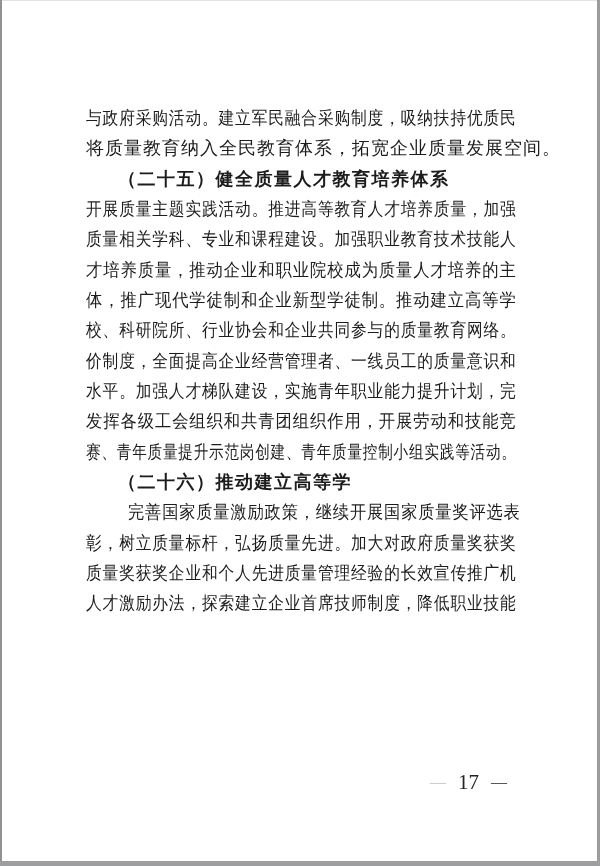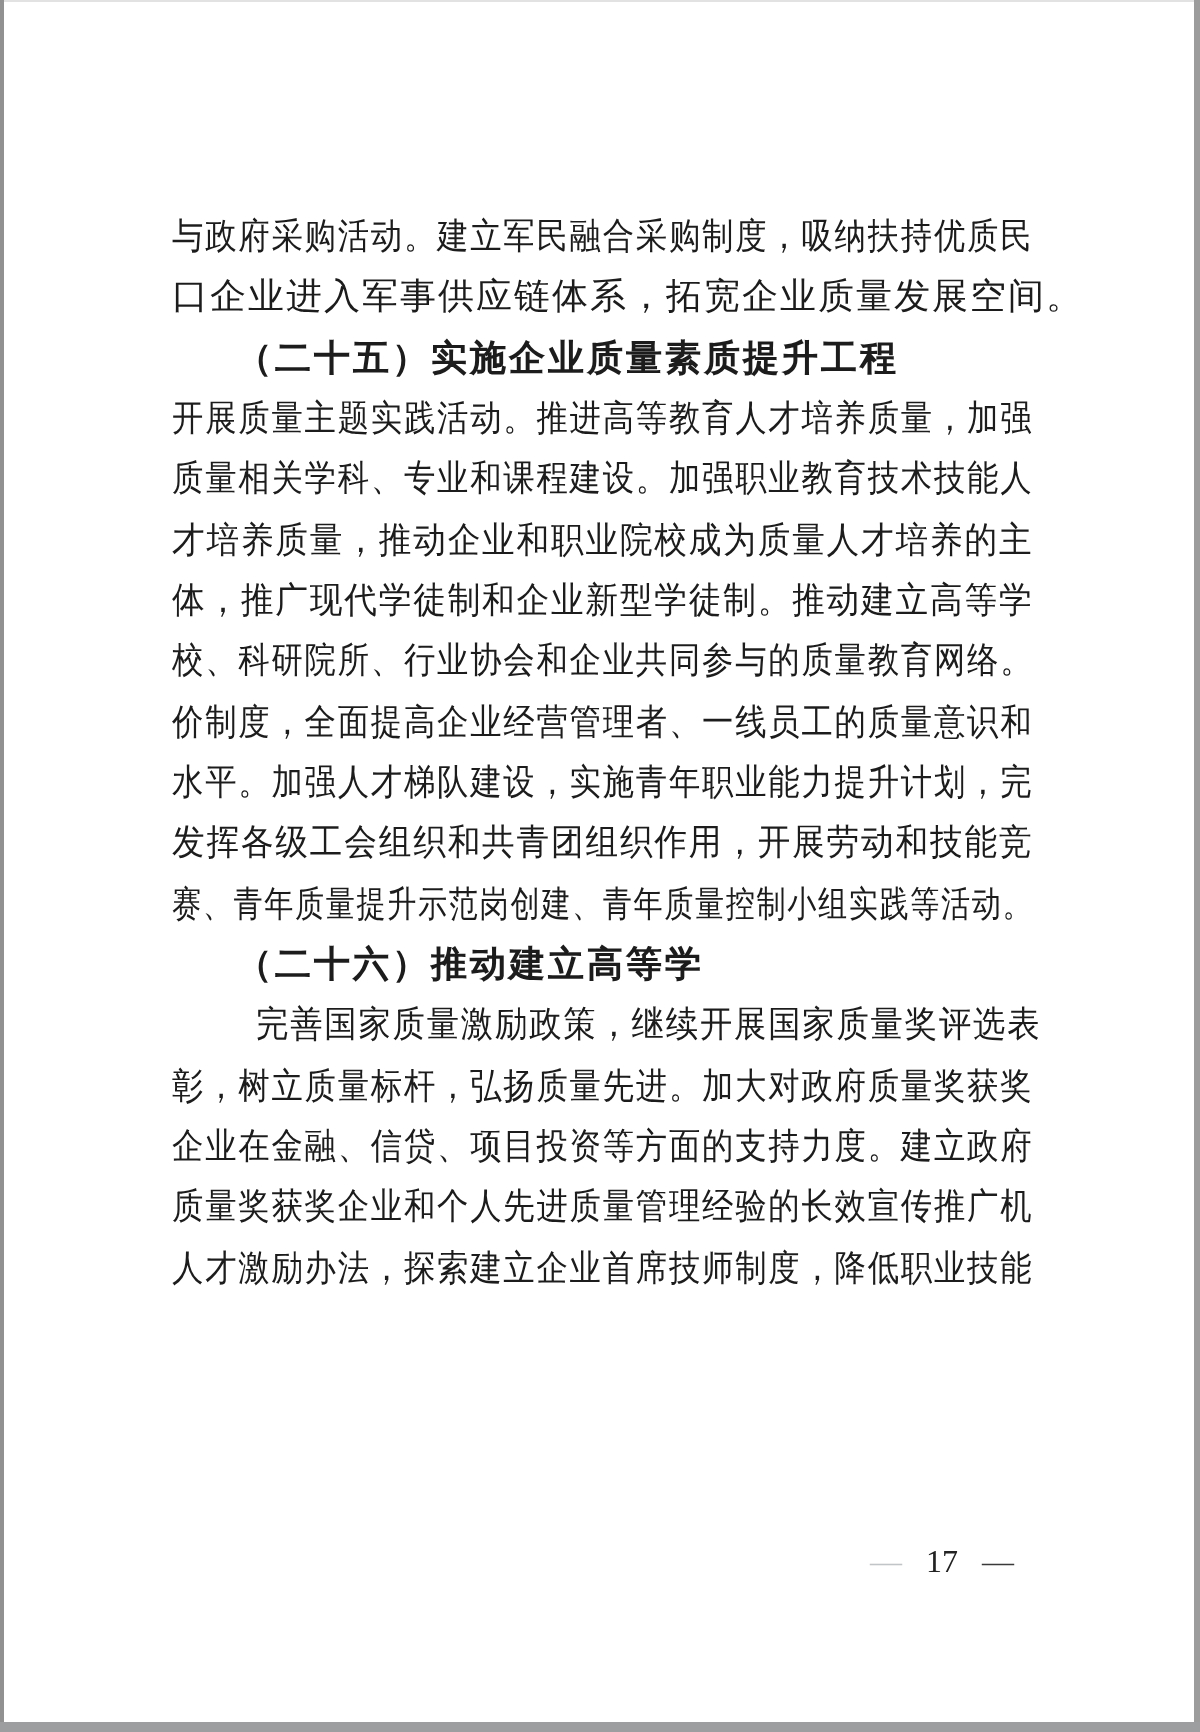--- a/index.html
+++ b/index.html
@@ -40,48 +40,47 @@
   .heading .t { letter-spacing:1.5px; }
 
   .footer {
     position:absolute;
     top:772px; right:93px;
     display:flex; align-items:center;
     font-size:16px; line-height:20px;
   }
   .footer .dash { color:#3a3a3a; letter-spacing:0; }
   .footer .dash.faint { color:#c2c5c7; }
-  .footer .pnum { color:#222222; margin:0 12px; font-size:16px; }
+  .footer .pnum { color:#222222; margin:0 12px; font-size:21px; }
 </style>
 </head>
 <body>
 
 <div class="page">
   <div class="edge edge-top"></div>
   <div class="edge edge-left"></div>
   <div class="edge edge-right"></div>
   <div class="edge edge-bottom"></div>
 
   <main class="text-block" id="lines">
       <div class="line fit"><span class="t" style="transform: scaleX(0.871795);">与政府采购活动。建立军民融合采购制度，吸纳扶持优质民</span></div>
-      <div class="line"><span class="t">口企业进入军事供应链体系，拓宽企业质量发展空间。</span></div>
-      <div class="line heading"><span class="t">（二十五）实施企业质量素质提升工程</span></div>
+      <div class="line"><span class="t">将质量教育纳入全民教育体系，拓宽企业质量发展空间。</span></div>
+      <div class="line heading"><span class="t">（二十五）健全质量人才教育培养体系</span></div>
       <div class="line fit"><span class="t" style="transform: scaleX(0.871795);">开展质量主题实践活动。推进高等教育人才培养质量，加强</span></div>
       <div class="line fit"><span class="t" style="transform: scaleX(0.871795);">质量相关学科、专业和课程建设。加强职业教育技术技能人</span></div>
       <div class="line fit"><span class="t" style="transform: scaleX(0.906667);">才培养质量，推动企业和职业院校成为质量人才培养的主</span></div>
       <div class="line fit"><span class="t" style="transform: scaleX(0.906667);">体，推广现代学徒制和企业新型学徒制。推动建立高等学</span></div>
       <div class="line fit"><span class="t" style="transform: scaleX(0.871795);">校、科研院所、行业协会和企业共同参与的质量教育网络。</span></div>
       <div class="line fit"><span class="t" style="transform: scaleX(0.871795);">价制度，全面提高企业经营管理者、一线员工的质量意识和</span></div>
       <div class="line fit"><span class="t" style="transform: scaleX(0.871795);">水平。加强人才梯队建设，实施青年职业能力提升计划，完</span></div>
       <div class="line fit"><span class="t" style="transform: scaleX(0.906667);">发挥各级工会组织和共青团组织作用，开展劳动和技能竞</span></div>
       <div class="line fit"><span class="t" style="transform: scaleX(0.809524);">赛、青年质量提升示范岗创建、青年质量控制小组实践等活动。</span></div>
       <div class="line heading"><span class="t">（二十六）推动建立高等学</span></div>
       <div class="line indent fit"><span class="t" style="transform: scaleX(0.898551);">完善国家质量激励政策，继续开展国家质量奖评选表</span></div>
       <div class="line fit"><span class="t" style="transform: scaleX(0.871795);">彰，树立质量标杆，弘扬质量先进。加大对政府质量奖获奖</span></div>
-      <div class="line fit"><span class="t" style="transform: scaleX(0.871795);">企业在金融、信贷、项目投资等方面的支持力度。建立政府</span></div>
       <div class="line fit"><span class="t" style="transform: scaleX(0.871795);">质量奖获奖企业和个人先进质量管理经验的长效宣传推广机</span></div>
       <div class="line fit"><span class="t" style="transform: scaleX(0.871795);">人才激励办法，探索建立企业首席技师制度，降低职业技能</span></div>
     </main>
 
   <div class="footer">
     <span class="dash faint">—</span>
     <span class="pnum">17</span>
     <span class="dash">—</span>
   </div>
 </div>

